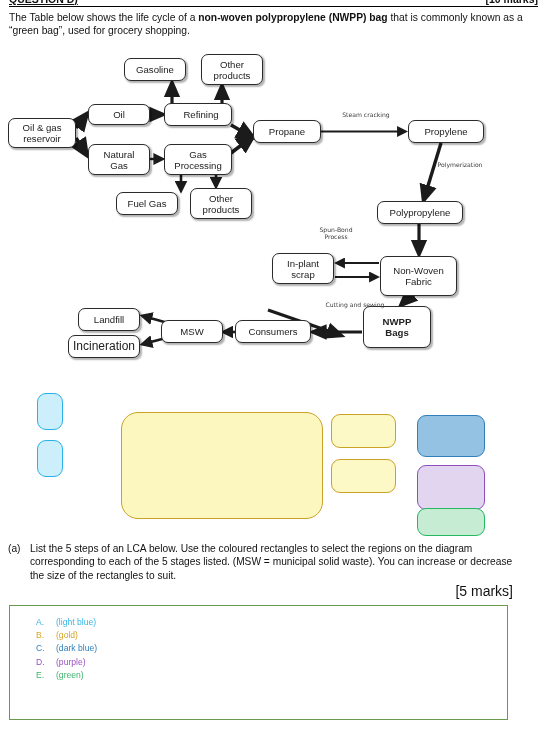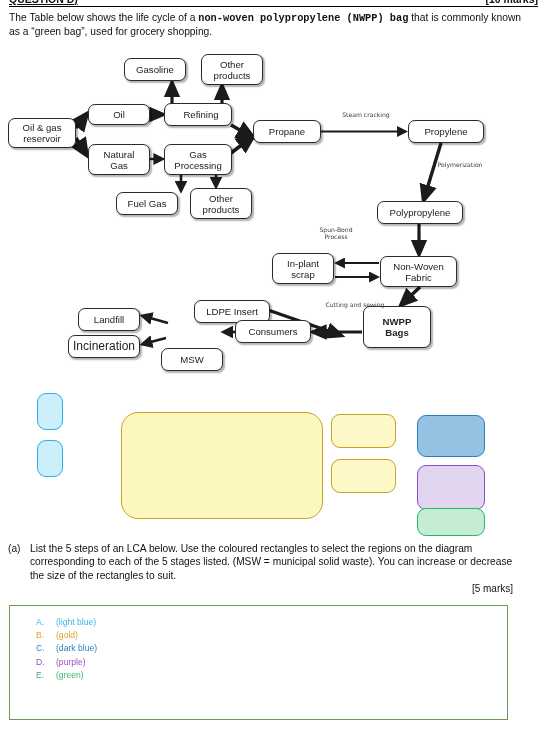--- a/index.html
+++ b/index.html
@@ -17,21 +17,21 @@
     border-bottom:1.6px solid #000;
     font-size:10.5px;font-weight:bold;color:#111;
   }
   .qheader .ql{position:absolute;left:0;top:-1px;text-decoration:underline;}
   .qheader .qr{position:absolute;right:0;top:-1px;}
 
   .intro{
     position:absolute;left:9px;top:11px;width:525px;
     font-size:10.3px;line-height:13.4px;color:#111;
   }
-  .intro b{font-weight:bold;font-family:Liberation Mono, monospace;}
+  .intro b{font-weight:bold;}
 
   
   #diagram{position:absolute;left:0;top:48px;width:547px;height:330px;}
   #diagram svg{display:block;}
 
   .nodebox{
     position:absolute;
     background:#fff;
     border:1.4px solid #2b2b2b;
     border-radius:7px;
@@ -54,21 +54,21 @@
   .crect.big{border-radius:17px;}
 
   
   .parta{
     position:absolute;left:30px;top:542px;width:488px;
     font-size:10.2px;line-height:13.3px;color:#111;
   }
   .parta .tag{position:absolute;left:-22px;top:0;}
   .marks{
     position:absolute;right:34px;top:583px;
-    font-size:10px;color:#111;
+    font-size:14px;color:#111;
   }
 
   .answerbox{
     position:absolute;left:9px;top:605px;width:499px;height:115px;
     border:1.1px solid #6a9a4e;
     box-sizing:border-box;
     background:#fff;
   }
   .alist{position:absolute;left:26px;top:10px;}
   .arow{display:flex;font-size:8.6px;line-height:13.2px;}
@@ -172,36 +172,33 @@
     </div>
   <div class="nodebox" style="left:253px;top:72px;width:68px;height:23px;">
       <span>Propane</span>
     </div>
   <div class="nodebox" style="left:408px;top:72px;width:76px;height:23px;">
       <span>Propylene</span>
     </div>
   <div class="nodebox" style="left:377px;top:153px;width:86px;height:23px;">
       <span>Polypropylene</span>
     </div>
-  <div class="nodebox" style="left:380px;top:208px;width:77px;height:31px;justify-content:center;">
+  <div class="nodebox" style="left:380px;top:208px;width:77px;height:40px;justify-content:center;">
       <span>Non-Woven<br>Fabric</span>
     </div>
   <div class="nodebox" style="left:272px;top:205px;width:62px;height:31px;">
       <span>In-plant<br>scrap</span>
     </div>
   <div class="nodebox" style="left:363px;top:258px;width:68px;height:42px;font-weight:bold;">
       <span>NWPP<br>Bags</span>
     </div>
-  <div class="nodebox" style="left:194px;top:252px;width:76px;height:23px;">
-      <span>LDPE Insert</span>
-    </div>
   <div class="nodebox" style="left:235px;top:272px;width:76px;height:23px;">
       <span>Consumers</span>
     </div>
-  <div class="nodebox" style="left:161px;top:272px;width:62px;height:23px;margin-top:28px;">
+  <div class="nodebox" style="left:161px;top:272px;width:62px;height:23px;">
       <span>MSW</span>
     </div>
   <div class="nodebox" style="left:78px;top:260px;width:62px;height:23px;">
       <span>Landfill</span>
     </div>
   <div class="nodebox" style="left:68px;top:287px;width:72px;height:23px;font-size:12px;">
       <span>Incineration</span>
     </div>
 
   <div class="elabel" style="left:330px;top:63px;width:72px;">Steam cracking</div>

